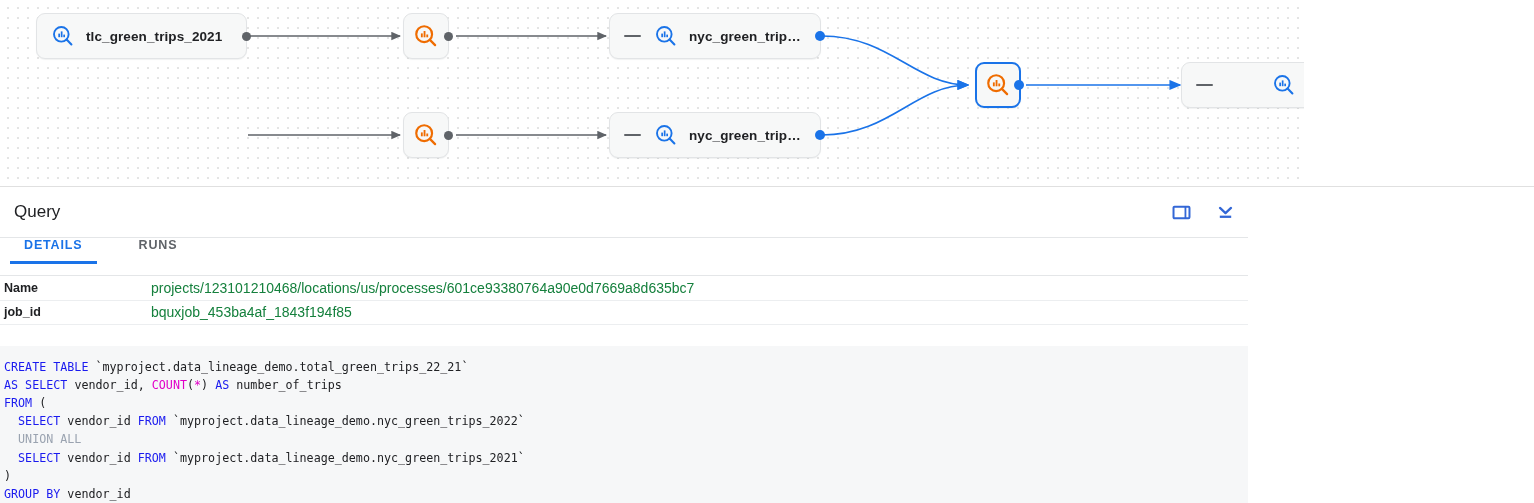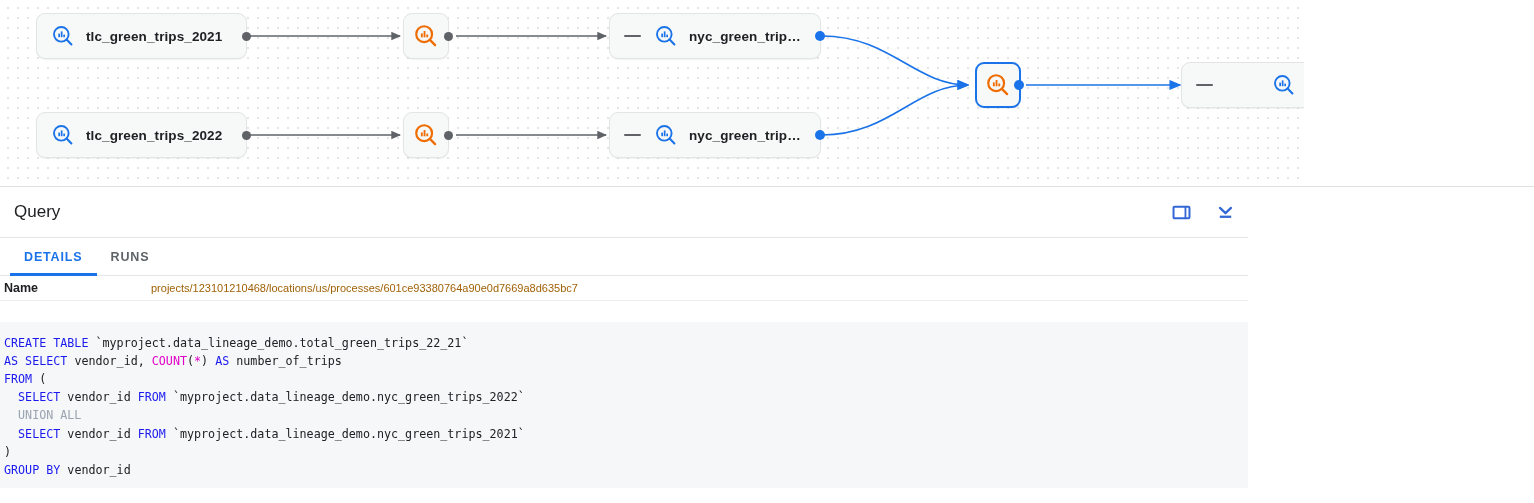--- a/index.html
+++ b/index.html
@@ -72,35 +72,35 @@
   .panel { position: absolute; left:0; top:187px; width:1248px; height:316px; background:#fff; }
   .panel-head {
     position: relative; height: 51px; display:flex; align-items:center;
     padding: 0 14px 0 14px;
     border-bottom: 1px solid #e4e6e8;
   }
   .panel-title { font-size: 17px; color: #202124; font-weight: 400; }
   .panel-actions { position:absolute; right: 12px; top:0; height:51px; display:flex; align-items:center; gap: 22px; }
   .act-btn { width: 22px; height: 22px; display:flex; align-items:center; justify-content:center; cursor:pointer; }
 
-  .tabs { height: 38px; display:flex; align-items:flex-end; border-bottom: 1px solid #e4e6e8; padding-left: 10px; }
+  .tabs { height: 38px; display:flex; align-items:flex-start; border-bottom: 1px solid #e4e6e8; padding-left: 10px; gap: 28px; }
   .tab {
     font-size: 12.5px; font-weight: 700; letter-spacing: .85px;
     color: #5f6368; padding: 0 14px 11px 14px; cursor: pointer;
     position: relative;
   }
   .tab.active { color: #1a73e8; }
   .tab.active::after {
     content:""; position:absolute; left:0; right:0; bottom:-1px; height:3px; background:#1a73e8;
   }
 
   .kv-table { width: 100%; border-collapse: collapse; }
   .kv-table td { border-bottom: 1px solid #eceef0; padding: 0; height: 24px; vertical-align: middle; }
   .kv-key { width: 150px; padding-left: 4px !important; font-size: 12.5px; font-weight: 700; color: #202124; }
-  .kv-val { font-size: 11px; color: #a16207; padding-left: 1px !important; }
+  .kv-val { font-size: 14px; color: #15803d; padding-left: 1px !important; }
 
   .code-wrap {
     margin-top: 21px;
     background: #f6f7f8;
     padding: 12px 0 12px 0;
     height: 166px;
     overflow: hidden;
   }
   .code {
     font-family: "DejaVu Sans Mono", monospace;
@@ -151,33 +151,20 @@
           <rect x="7.3" y="9.6" width="1.7" height="3.6" fill="#1a73e8"></rect>
           <rect x="9.8" y="7.4" width="1.7" height="5.8" fill="#1a73e8"></rect>
           <rect x="12.3" y="10.6" width="1.7" height="2.6" fill="#1a73e8"></rect>
           <line x1="15.6" y1="15.6" x2="20.4" y2="20.4" stroke="#1a73e8" stroke-width="2.1" stroke-linecap="round"></line>
         </svg>
       </span>
       <span class="node-label">tlc_green_trips_2021</span>
       <span class="port right"></span>
     </div>
 
-    <div class="node table" style="left:36px; top:112px; width:211px;">
-      <span class="node-ico">
-        <svg viewBox="0 0 24 24" width="24" height="24">
-          <circle cx="10.3" cy="10.3" r="7.3" fill="none" stroke="#1a73e8" stroke-width="1.9"></circle>
-          <rect x="7.3" y="9.6" width="1.7" height="3.6" fill="#1a73e8"></rect>
-          <rect x="9.8" y="7.4" width="1.7" height="5.8" fill="#1a73e8"></rect>
-          <rect x="12.3" y="10.6" width="1.7" height="2.6" fill="#1a73e8"></rect>
-          <line x1="15.6" y1="15.6" x2="20.4" y2="20.4" stroke="#1a73e8" stroke-width="2.1" stroke-linecap="round"></line>
-        </svg>
-      </span>
-      <span class="node-label">tlc_green_trips_2022</span>
-      <span class="port right"></span>
-    </div>
 
     <div class="node proc" style="left:403px; top:13px;">
       <span class="node-ico">
         <svg viewBox="0 0 24 24" width="26" height="26">
           <circle cx="10.3" cy="10.3" r="7.3" fill="none" stroke="#ef6c00" stroke-width="2"></circle>
           <rect x="7.3" y="9.6" width="1.7" height="3.6" fill="#ef6c00"></rect>
           <rect x="9.8" y="7.4" width="1.7" height="5.8" fill="#ef6c00"></rect>
           <rect x="12.3" y="10.6" width="1.7" height="2.6" fill="#ef6c00"></rect>
           <line x1="15.6" y1="15.6" x2="20.4" y2="20.4" stroke="#ef6c00" stroke-width="2.1" stroke-linecap="round"></line>
         </svg>
@@ -283,20 +270,24 @@
       <div class="tab active">DETAILS</div>
       <div class="tab">RUNS</div>
     </div>
 
     <table class="kv-table">
       <tbody>
           <tr>
         <td class="kv-key">Name</td>
         <td class="kv-val">projects/123101210468/locations/us/processes/601ce93380764a90e0d7669a8d635bc7</td>
       </tr>
+      <tr>
+        <td class="kv-key">job_id</td>
+        <td class="kv-val">bquxjob_453ba4af_1843f194f85</td>
+      </tr>
     </tbody>
       </table>
 
     <div class="code-wrap">
       <div class="code" id="sql-code"><div><span class="kw">CREATE TABLE </span><span>`myproject.data_lineage_demo.total_green_trips_22_21`</span></div><div><span class="kw">AS SELECT </span><span>vendor_id, </span><span class="fn">COUNT</span><span>(</span><span class="op">*</span><span>) </span><span class="kw">AS </span><span>number_of_trips</span></div><div><span class="kw">FROM</span><span> (</span></div><div><span class="kw">  SELECT </span><span>vendor_id </span><span class="kw">FROM</span><span> `myproject.data_lineage_demo.nyc_green_trips_2022`</span></div><div><span class="dim">  UNION ALL</span></div><div><span class="kw">  SELECT </span><span>vendor_id </span><span class="kw">FROM</span><span> `myproject.data_lineage_demo.nyc_green_trips_2021`</span></div><div><span>)</span></div><div><span class="kw">GROUP BY </span><span>vendor_id</span></div></div>
     </div>
   </div>
 </div>
 
 </body></html>

